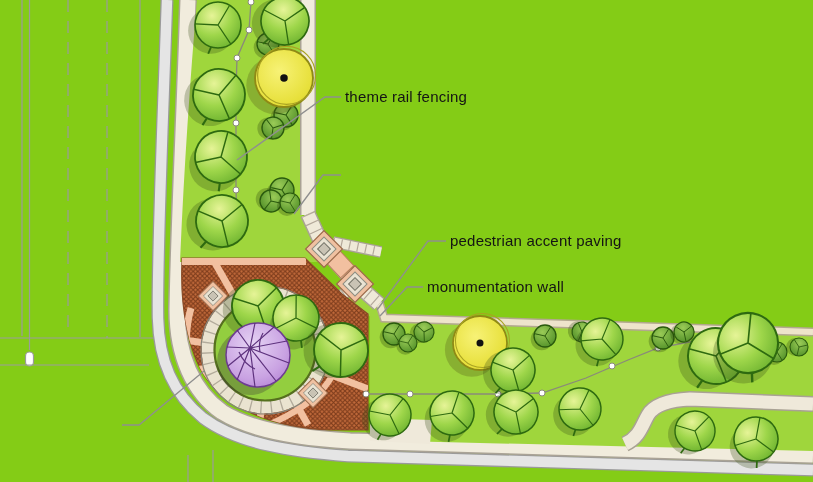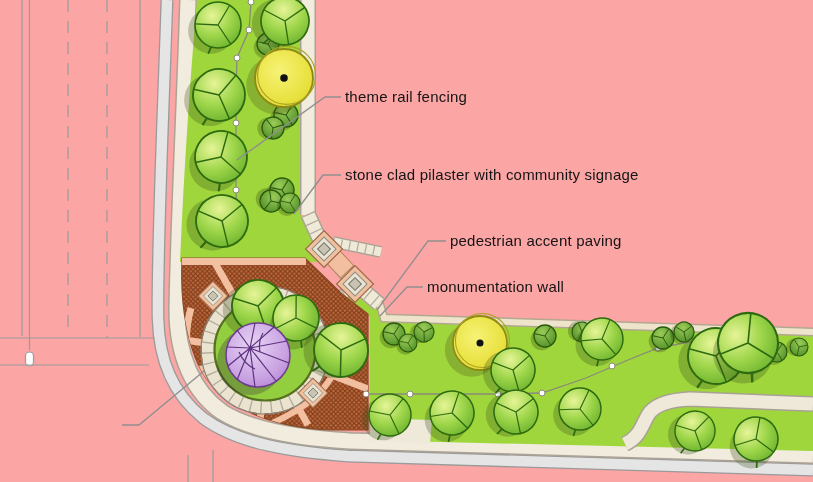--- a/index.html
+++ b/index.html
@@ -1,16 +1,16 @@
 <!DOCTYPE html>
 <html><head>
 <meta charset="utf-8">
 <style>
   html,body{margin:0;padding:0;background:#ffffff;}
-  .stage{position:relative;width:813px;height:482px;background:#fca5a5;overflow:hidden;
+  .stage{position:relative;width:813px;height:482px;background:#84cc16;overflow:hidden;
          font-family:"Liberation Sans", sans-serif;}
   .stage svg{position:absolute;left:0;top:0;}
   .callout{position:absolute;font-size:15px;font-weight:500;color:#141414;
            white-space:nowrap;letter-spacing:.2px;line-height:1.1;}
 </style>
 </head>
 <body>
 
 <div class="stage">
 
@@ -246,17 +246,16 @@
   <g fill="none" stroke="#8f8f8f" stroke-width="1.3">
     <path d="M341,97 L325,97 L237,160"></path>
     <path d="M341,175 L323,175 L294,214"></path>
     <path d="M446,241 L428,241 L377,310"></path>
     <path d="M423,287 L407,287 L380,316"></path>
     <path d="M122,425 L139,425 L204,371"></path>
   </g>
 </svg>
 
 <div class="callout" style="left:345px;top:89px">theme rail fencing</div>
-<div class="callout" style="left:345px;top:167px">stone clad pilaster with community signage</div>
 <div class="callout" style="left:450px;top:233px">pedestrian accent paving</div>
 <div class="callout" style="left:427px;top:279px">monumentation wall</div>
 
 </div>
 
 </body></html>

